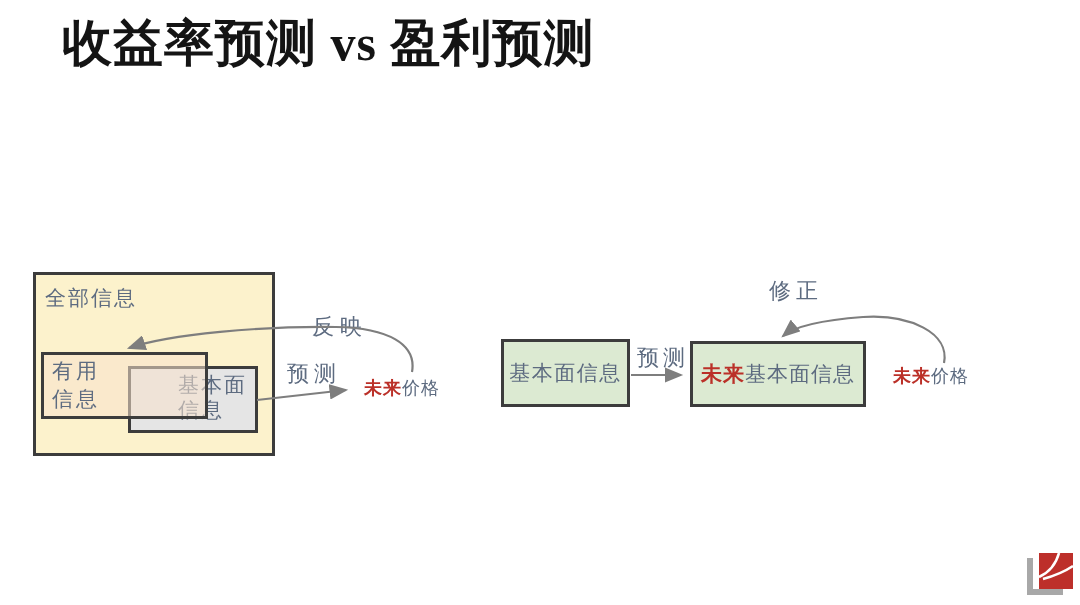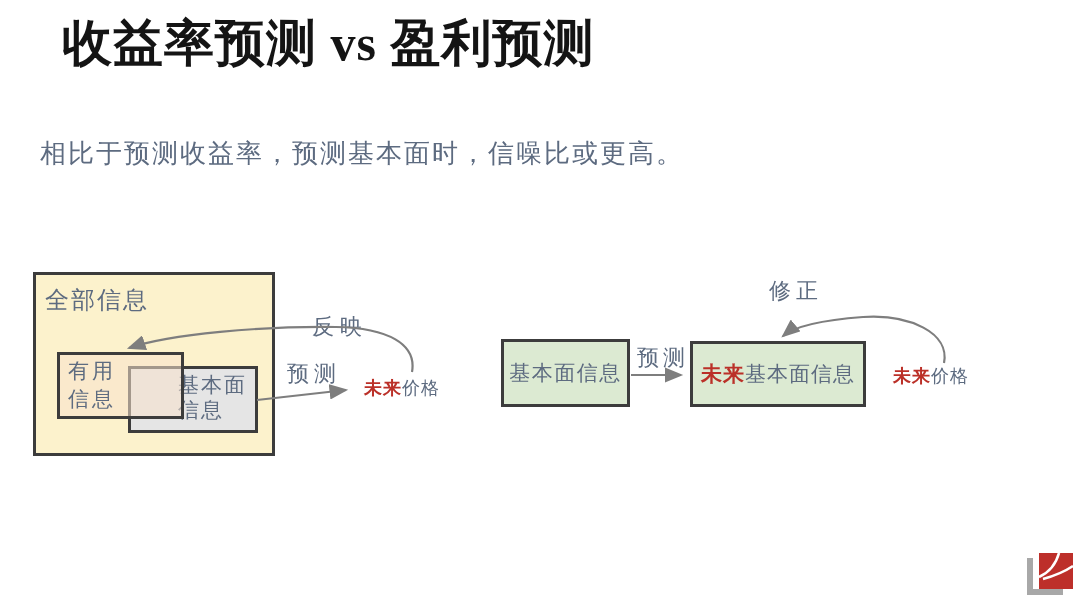--- a/index.html
+++ b/index.html
@@ -24,33 +24,34 @@
   }
 
   
   .box{border:3px solid #3c3c3c;box-sizing:content-box;}
   .all-info-box{
     left:33px;top:272px;width:236px;height:178px;
     background:#fcf2cc;
   }
   .all-info-label{
     left:45px;top:284px;
-    font-size:24px;color:#5d6b80;letter-spacing:2px;
+    font-size:21px;color:#5d6b80;letter-spacing:2px;
   }
   .fund-box-left{
     left:128px;top:366px;width:124px;height:61px;
     background:#e5e5e5;
   }
   .fund-box-left .txt{
     position:absolute;left:47px;top:4px;
     font-size:21px;line-height:25px;color:#5d6b80;letter-spacing:2px;
   }
   .useful-box{
-    left:57px;top:352px;width:121px;height:61px;
+    left:41px;top:352px;width:121px;height:61px;
     background:rgba(248,225,204,0.55);
+    padding-left:40px;
   }
   .useful-box .txt{
     position:absolute;left:8px;top:2px;
     font-size:21px;line-height:28px;color:#5d6b80;letter-spacing:3px;
   }
 
   .lbl{font-size:22px;color:#5d6b80;white-space:nowrap;}
   .reflect-label{left:312px;top:312px;letter-spacing:6px;}
   .predict-label-left{left:287px;top:359px;letter-spacing:5px;}
   .future-price{font-size:18px;white-space:nowrap;letter-spacing:1px;}
@@ -71,21 +72,20 @@
 
   .arrow-layer{left:0;top:0;pointer-events:none;}
   .logo{left:1024px;top:546px;}
 </style>
 </head>
 <body>
 
 <div class="slide">
 
   <div class="abs title">收益率预测 vs 盈利预测</div>
-  <div class="abs subtitle">相比于预测收益率，预测基本面时，信噪比或更高。</div>
 
   <div class="abs box all-info-box"></div>
   <div class="abs all-info-label">全部信息</div>
 
   <div class="abs box fund-box-left">
     <div class="txt">
       <div>基本面</div>
       <div>信息</div>
     </div>
   </div>

